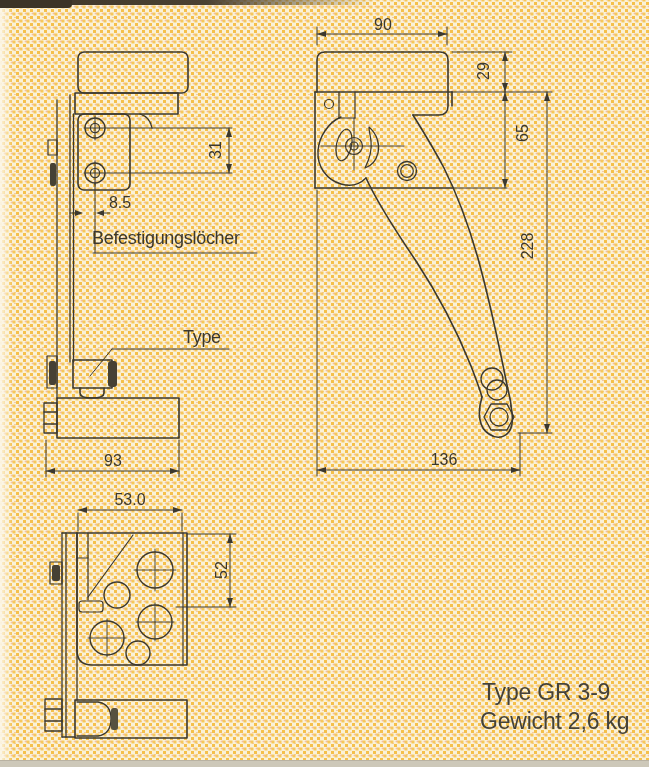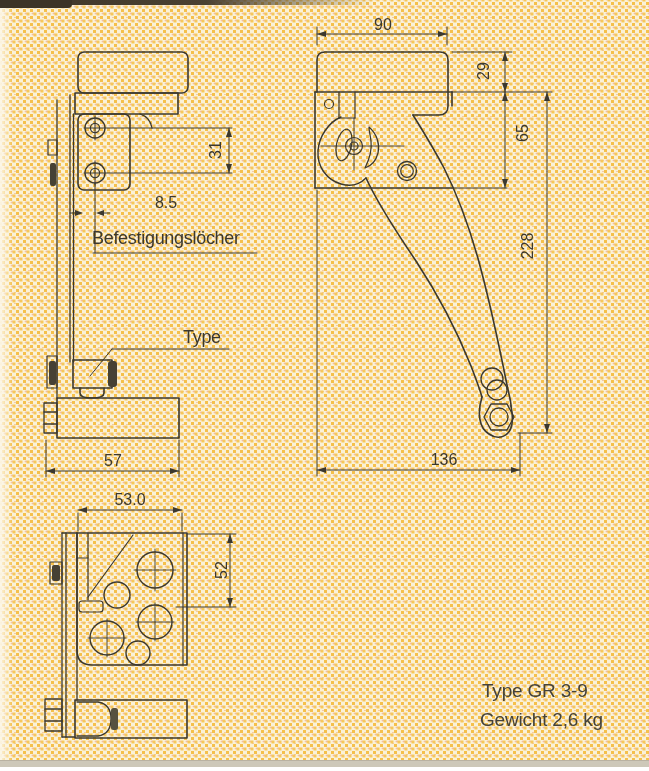--- a/index.html
+++ b/index.html
@@ -21,21 +21,21 @@
     background:linear-gradient(90deg, rgba(252,247,233,.95), rgba(252,247,233,0));}
   .edge-top{position:absolute;left:0;top:0;width:375px;height:5px;
     background:linear-gradient(90deg,#3f3729 0%,#4a4132 55%,rgba(74,65,50,0) 100%);}
   .edge-top-blob{position:absolute;left:0;top:0;width:72px;height:8px;background:#3c3427;border-radius:0 0 4px 0;}
   .edge-bottom{position:absolute;left:0;bottom:0;width:100%;height:6px;background:#cdc8b9;border-top:1px solid #b9b2a2;}
   svg{position:absolute;left:0;top:0;}
   .txt{position:absolute;color:#3b382f;white-space:nowrap;line-height:1;}
   .dim{font-size:16px;transform:translate(-50%,-50%);}
   .dim.rot{transform:translate(-50%,-50%) rotate(-90deg);}
   .lbl{font-size:18px;letter-spacing:-.3px;}
-  .cap{font-size:19px;letter-spacing:-.2px;color:#44423a;}
+  .cap{font-size:23px;letter-spacing:-.2px;color:#44423a;}
 </style>
 </head>
 <body>
 
 <div class="paper">
 
   <svg width="649" height="771" viewBox="0 0 649 771" fill="none" stroke="#3b382f" stroke-width="1.6" stroke-linecap="round" stroke-linejoin="round">
 
     <g>
 
@@ -239,22 +239,22 @@
     </g>
   </svg>
 
   <span class="txt dim" style="left:383px;top:25px;">90</span>
   <span class="txt dim rot" style="left:484px;top:71px;">29</span>
   <span class="txt dim rot" style="left:523px;top:133px;">65</span>
   <span class="txt dim rot" style="left:528px;top:246px;">228</span>
   <span class="txt dim" style="left:420px;top:460px;margin-left:24px;">136</span>
 
   <span class="txt dim rot" style="left:216px;top:150px;">31</span>
-  <span class="txt dim" style="left:120px;top:203px;margin-left:46px;">8.5</span>
-  <span class="txt dim" style="left:113px;top:461px;">57</span>
+  <span class="txt dim" style="left:120px;top:203px;">8.5</span>
+  <span class="txt dim" style="left:113px;top:461px;">93</span>
   <span class="txt lbl" style="left:92px;top:229px;">Befestigungslöcher</span>
   <span class="txt lbl" style="left:183px;top:328px;">Type</span>
 
   <span class="txt dim" style="left:130px;top:500px;">53.0</span>
   <span class="txt dim rot" style="left:222px;top:570px;">52</span>
 
   <span class="txt cap" style="left:482px;top:681px;">Type GR 3-9</span>
   <span class="txt cap" style="left:480px;top:710px;">Gewicht 2,6 kg</span>
 
   <div class="edge-left"></div>

